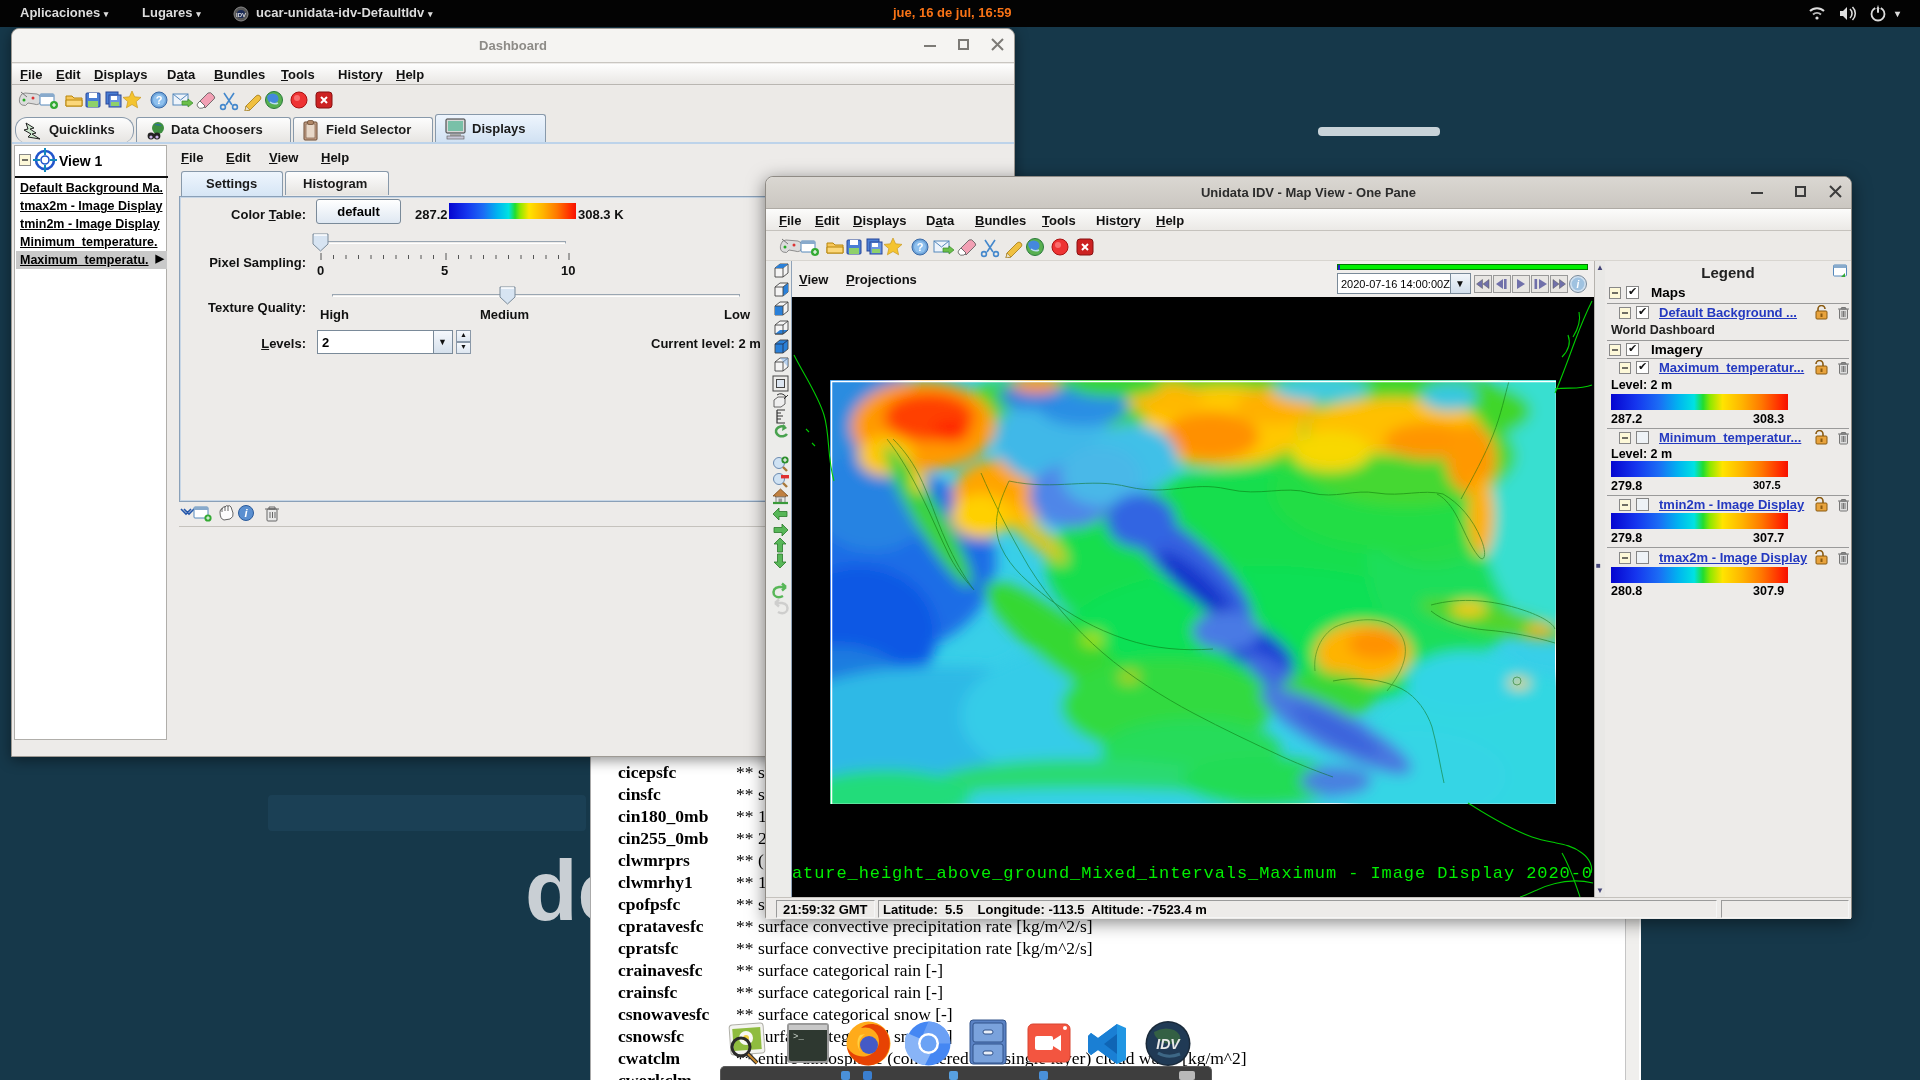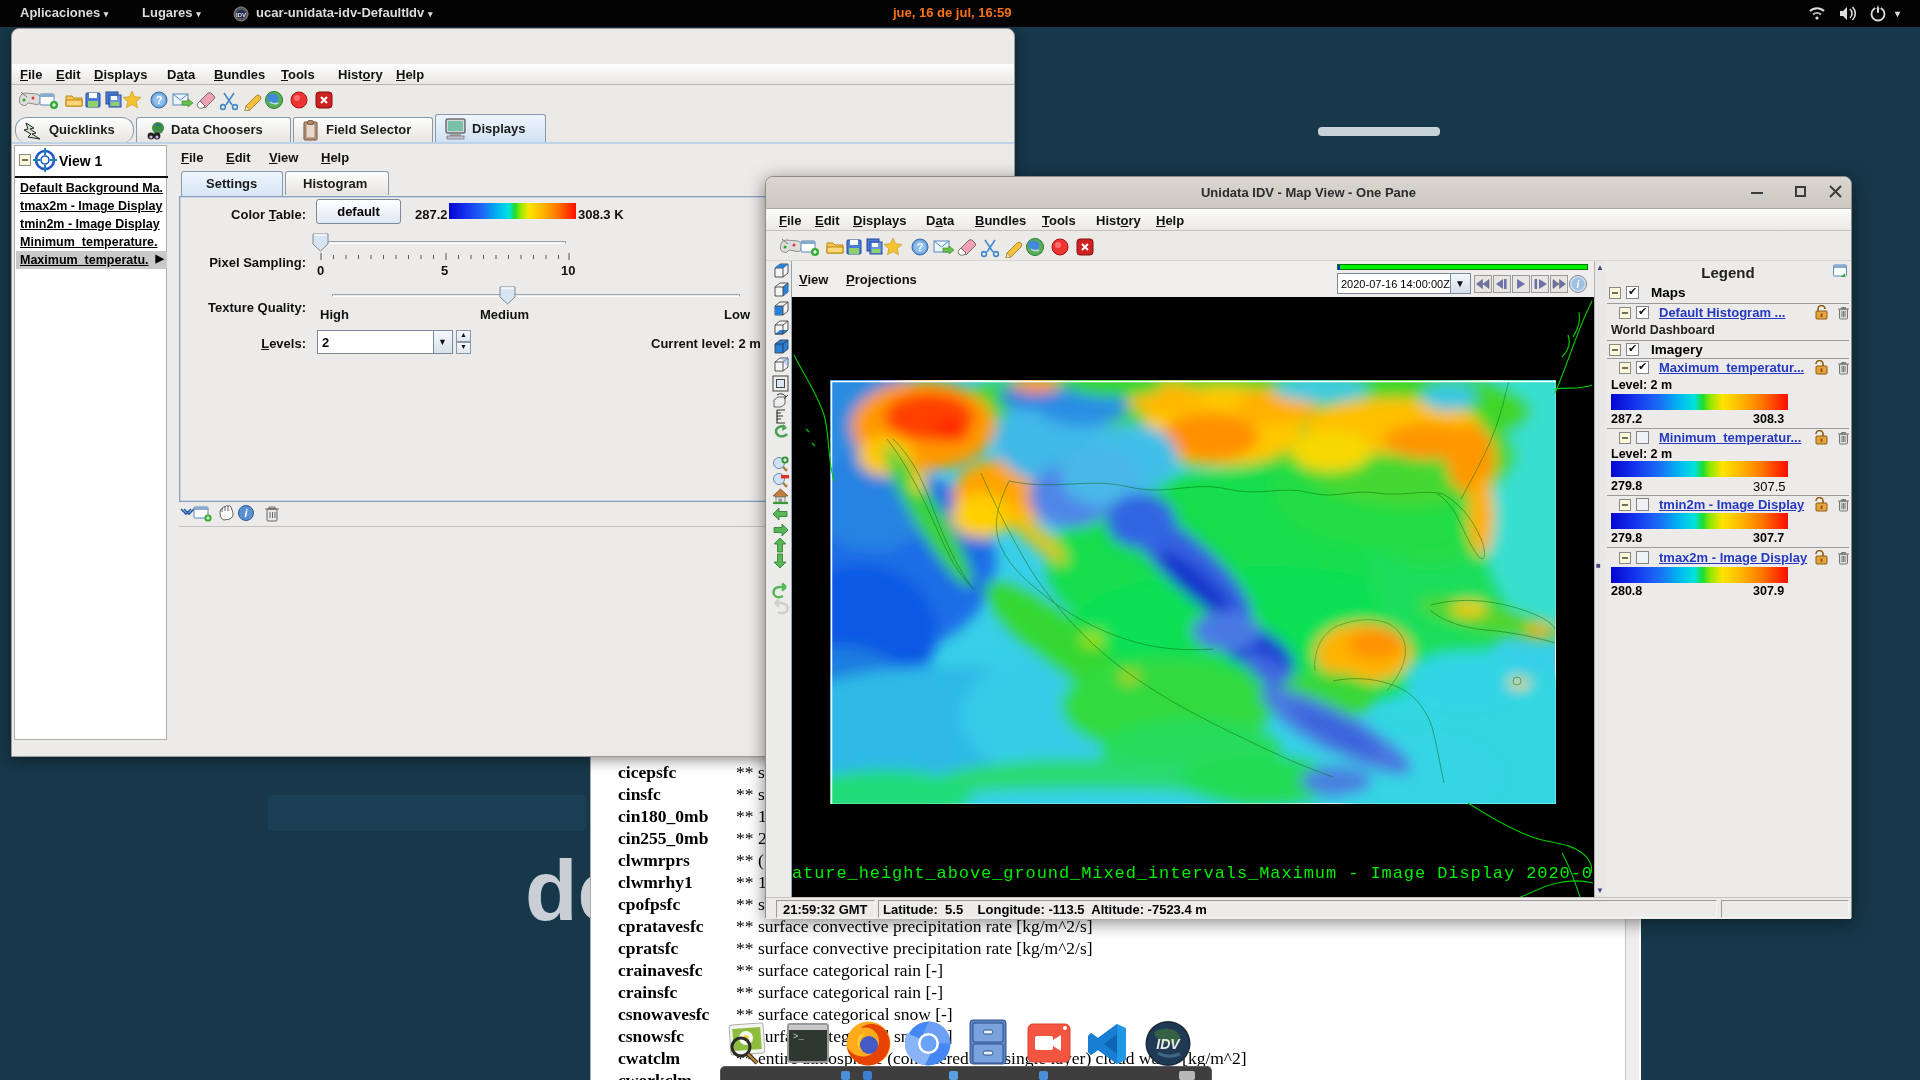--- a/index.html
+++ b/index.html
@@ -106,20 +106,28 @@
         </div>
       <div class="frow" style="top:320px;">
           <b>cworkclm</b>
           <span>** entire atmosphere (considered as a single layer) cloud work f</span>
         </div>
     </div>
   </div>
 
   <div class="win" id="dash" style="left:11px;top:28px;width:1004px;height:729px;border:1px solid #9e9a94;border-radius:8px 8px 0 0;box-shadow:0 3px 14px rgba(0,0,0,0.45);">
 
+    <div class="abs" style="left:0;top:0;width:1002px;height:34px;background:#f5f4f2;border-radius:8px 8px 0 0;border-bottom:1px solid #c9c6c1;">
+      <div style="text-align:center;font-weight:bold;font-size:13px;color:#8d8b87;padding-top:9px;">Dashboard</div>
+      <div class="abs" style="left:912px;top:16px;width:12px;height:2px;background:#7c7a76;"></div>
+      <div class="abs" style="left:946px;top:10px;width:11px;height:11px;border:2px solid #7c7a76;"></div>
+      <svg class="abs" style="left:979px;top:9px;" width="13" height="13">
+          <path d="M1 1 L12 12 M12 1 L1 12" stroke="#7c7a76" stroke-width="2"></path>
+        </svg>
+    </div>
 
     <div class="abs" style="left:0;top:35px;width:1002px;height:21px;background:linear-gradient(#fefefe,#e9e7e4);border-bottom:1px solid #b9b6b1;">
       <span class="menu-item abs" style="left:8px;top:3px;"><u>F</u>ile</span>
       <span class="menu-item abs" style="left:44px;top:3px;"><u>E</u>dit</span>
       <span class="menu-item abs" style="left:82px;top:3px;"><u>D</u>isplays</span>
       <span class="menu-item abs" style="left:155px;top:3px;">D<u>a</u>ta</span>
       <span class="menu-item abs" style="left:202px;top:3px;"><u>B</u>undles</span>
       <span class="menu-item abs" style="left:269px;top:3px;"><u>T</u>ools</span>
       <span class="menu-item abs" style="left:326px;top:3px;">Hist<u>o</u>ry</span>
       <span class="menu-item abs" style="left:384px;top:3px;"><u>H</u>elp</span>
@@ -673,21 +681,21 @@
             <path d="M3 6 h6" stroke="#333" stroke-width="1.4"></path>
           </svg>
         <div class="abs chk" style="left:21px;top:25px;"></div>
         <span class="abs" style="left:46px;top:24px;font-weight:bold;font-size:13.5px;">Maps</span>
         <div class="legsep" style="top:42px;"></div>
         <svg class="lockico" style="left:14px;top:46px;" width="12" height="12">
             <rect x="0.5" y="0.5" width="11" height="11" fill="#fdf8d8" stroke="#888"></rect>
             <path d="M3 6 h6" stroke="#333" stroke-width="1.4"></path>
           </svg>
         <div class="abs chk" style="left:31px;top:45px;"></div>
-        <span class="abs leglink" style="left:54px;top:44px;">Default Histogram ...</span>
+        <span class="abs leglink" style="left:54px;top:44px;">Default Background ...</span>
         <svg class="lockico" style="left:209px;top:44px;" width="15" height="15" viewBox="0 0 15 15">
             <rect x="2" y="6" width="11" height="8" rx="1" fill="#e8a33d" stroke="#8a5a10"></rect>
             <path d="M4 6 v-2 a3.5 3.5 0 0 1 7 0" fill="none" stroke="#8a5a10" stroke-width="1.6"></path>
             <rect x="6.5" y="8.5" width="2" height="3.5" fill="#8a5a10"></rect>
           </svg>
         <svg class="lockico" style="left:231px;top:44px;" width="13" height="15" viewBox="0 0 13 15">
             <rect x="2.5" y="4" width="8" height="10" rx="1" fill="#ddd" stroke="#777"></rect>
             <path d="M1 4 h11 M4.5 2.5 h4 v1.5 h-4z M5 6 v6 M6.5 6 v6 M8 6 v6" stroke="#777" fill="none"></path>
           </svg>
         <span class="abs" style="left:6px;top:62px;font-weight:bold;font-size:12.5px;color:#222;">World Dashboard</span>
@@ -732,21 +740,21 @@
             <path d="M9 6 v-2 a3.5 3.5 0 0 0 -7 0" fill="none" stroke="#8a5a10" stroke-width="1.6"></path>
             <rect x="6.5" y="8.5" width="2" height="3.5" fill="#8a5a10"></rect>
           </svg>
         <svg class="lockico" style="left:231px;top:169px;" width="13" height="15" viewBox="0 0 13 15">
             <rect x="2.5" y="4" width="8" height="10" rx="1" fill="#ddd" stroke="#777"></rect>
             <path d="M1 4 h11 M4.5 2.5 h4 v1.5 h-4z M5 6 v6 M6.5 6 v6 M8 6 v6" stroke="#777" fill="none"></path>
           </svg>
         <span class="abs" style="left:6px;top:186px;font-weight:bold;font-size:12.5px;">Level: 2 m</span>
         <div class="abs cbar" style="left:6px;top:200px;width:177px;height:16px;"></div>
         <span class="abs" style="left:6px;top:218px;font-size:12.5px;font-weight:bold;">279.8</span>
-        <span class="abs" style="left:148px;top:218px;font-size:13px;font-weight:normal;">307.5</span>
+        <span class="abs" style="left:148px;top:218px;font-size:11px;font-weight:bold;">307.5</span>
         <div class="legsep" style="top:234px;"></div>
 
         <svg class="lockico" style="left:14px;top:238px;" width="12" height="12">
             <rect x="0.5" y="0.5" width="11" height="11" fill="#fdf8d8" stroke="#888"></rect>
             <path d="M3 6 h6" stroke="#333" stroke-width="1.4"></path>
           </svg>
         <div class="abs chk0" style="left:31px;top:237px;"></div>
         <span class="abs leglink" style="left:54px;top:236px;">tmin2m - Image Display</span>
         <svg class="lockico" style="left:209px;top:236px;" width="15" height="15" viewBox="0 0 15 15">
             <rect x="2" y="6" width="11" height="8" rx="1" fill="#e8a33d" stroke="#8a5a10"></rect>

